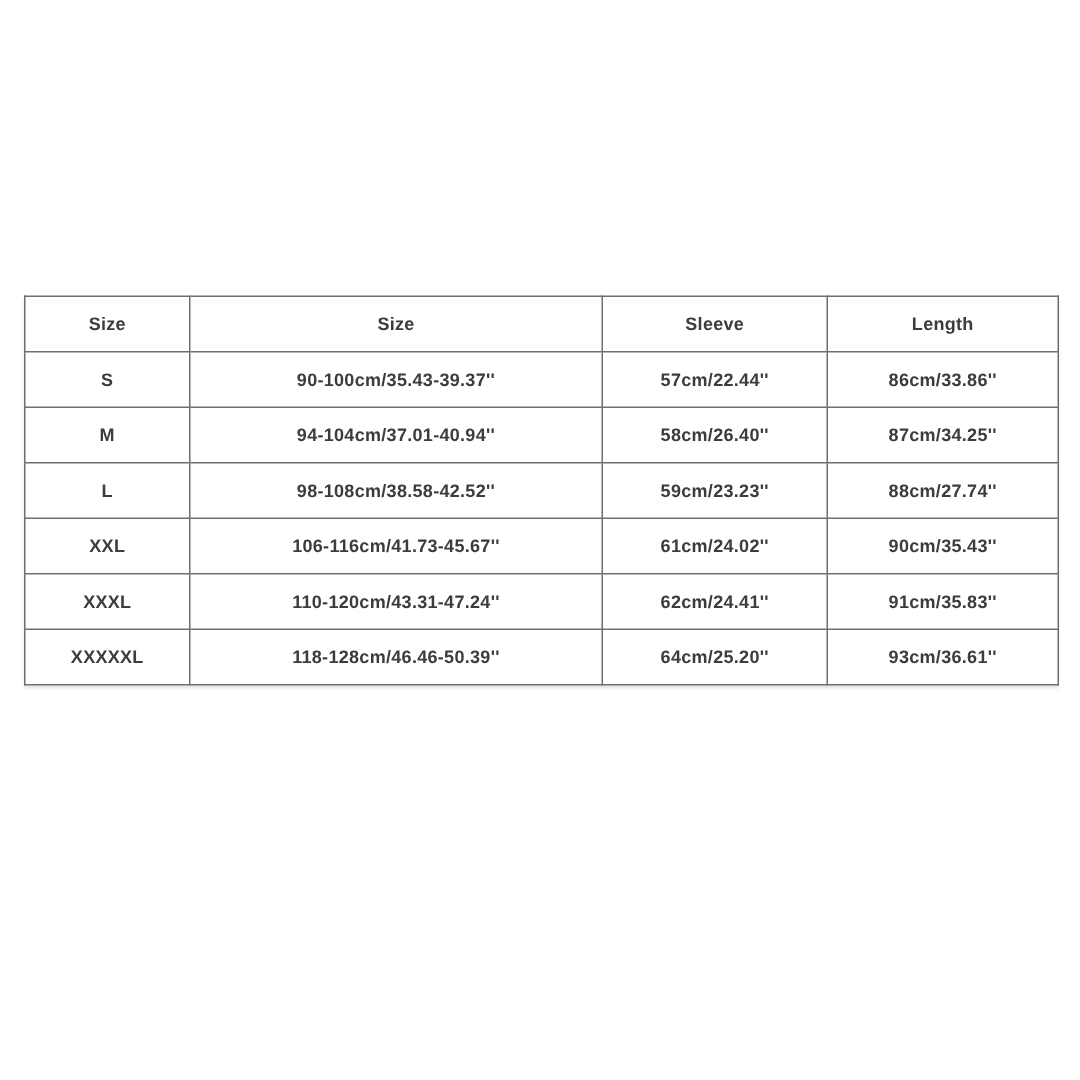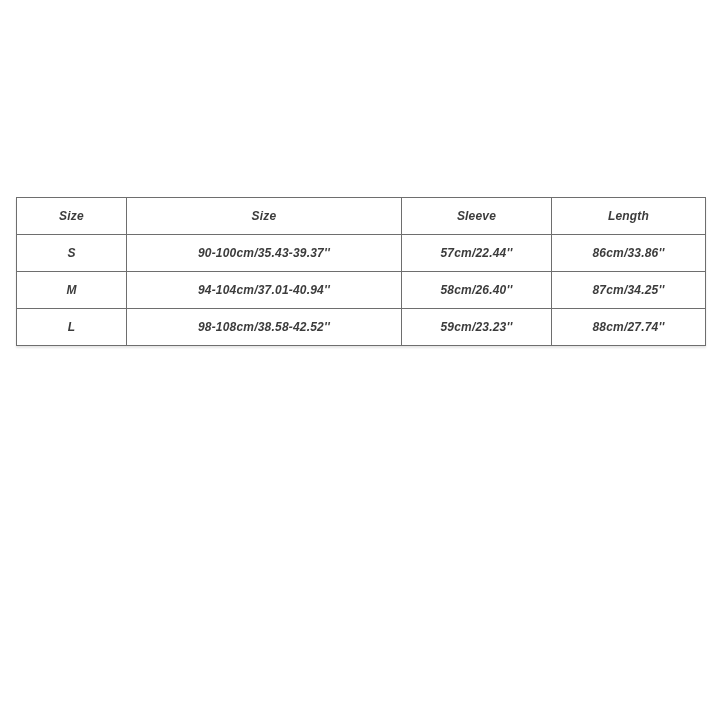--- a/index.html
+++ b/index.html
@@ -7,21 +7,20 @@
     padding: 0;
     background: #ffffff;
   }
   .canvas {
     position: relative;
     width: 720px;
     height: 720px;
     background: #ffffff;
     overflow: hidden;
     font-family: "Liberation Sans", sans-serif;
-    font-style: italic;
   }
   table.size-table {
     position: absolute;
     left: 16px;
     top: 197px;
     width: 689px;
     border-collapse: collapse;
     table-layout: fixed;
     background: #ffffff;
     box-shadow: 0 2px 2px rgba(0,0,0,0.10);
@@ -76,15 +75,33 @@
         <td>94-104cm/37.01-40.94''</td>
         <td>58cm/26.40''</td>
         <td>87cm/34.25''</td>
       </tr>
       <tr>
         <td>L</td>
         <td>98-108cm/38.58-42.52''</td>
         <td>59cm/23.23''</td>
         <td>88cm/27.74''</td>
       </tr>
+      <tr>
+        <td>XXL</td>
+        <td>106-116cm/41.73-45.67''</td>
+        <td>61cm/24.02''</td>
+        <td>90cm/35.43''</td>
+      </tr>
+      <tr>
+        <td>XXXL</td>
+        <td>110-120cm/43.31-47.24''</td>
+        <td>62cm/24.41''</td>
+        <td>91cm/35.83''</td>
+      </tr>
+      <tr>
+        <td>XXXXXL</td>
+        <td>118-128cm/46.46-50.39''</td>
+        <td>64cm/25.20''</td>
+        <td>93cm/36.61''</td>
+      </tr>
     </tbody>
   </table>
 </div>
 
 </body></html>

